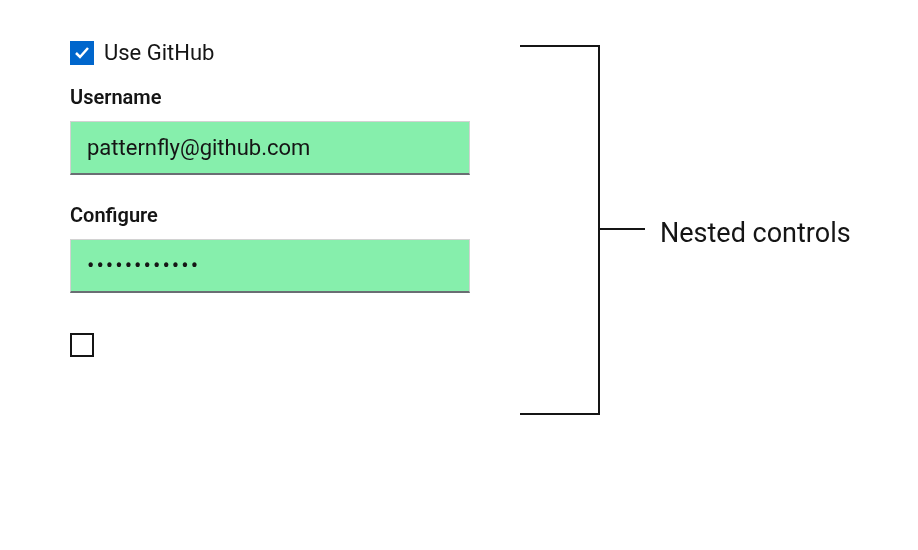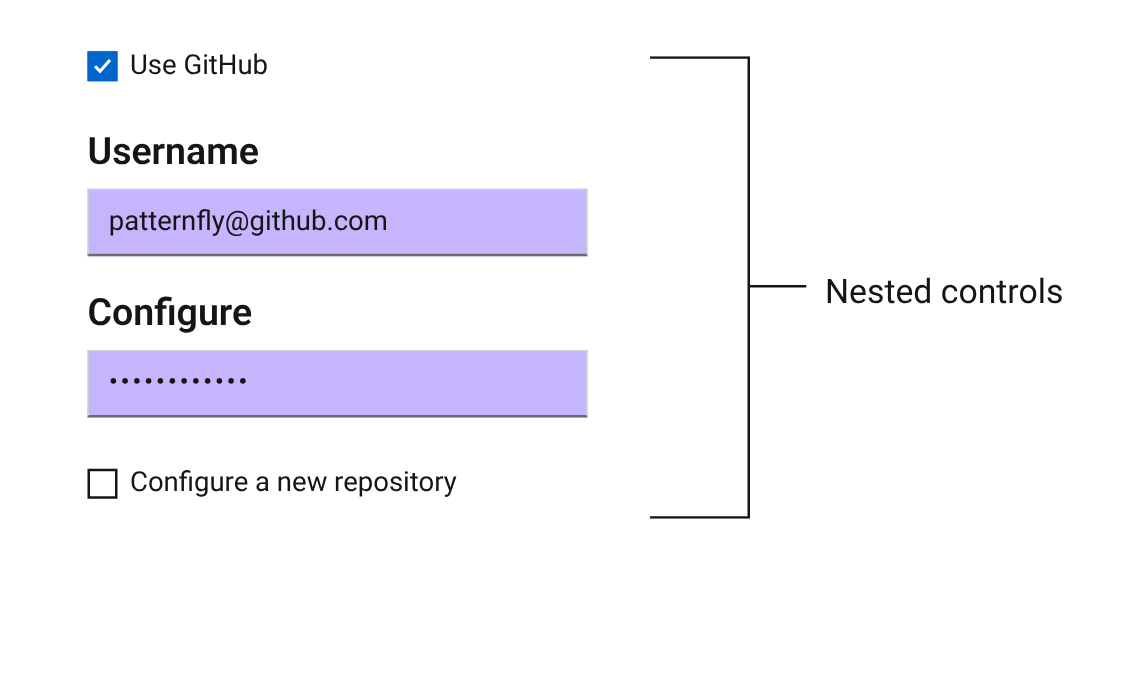--- a/index.html
+++ b/index.html
@@ -20,21 +20,21 @@
       position: absolute;
       left: 70px;
       top: 40px;
       width: 400px;
     }
     
     .checkbox-row {
       display: flex;
       align-items: center;
       gap: 10px;
-      margin-bottom: 39px;
+      margin-bottom: 20px;
     }
     
     .checkbox {
       width: 24px;
       height: 24px;
       border: 2px solid #151515;
       display: flex;
       align-items: center;
       justify-content: center;
       cursor: pointer;
@@ -55,36 +55,36 @@
       font-size: 22px;
       color: #151515;
       font-weight: 400;
     }
     
     .field-group {
       margin-bottom: 28px;
     }
     
     .field-label {
-      font-size: 30px;
+      font-size: 20px;
       font-weight: 600;
       color: #151515;
       display: block;
       margin-bottom: 12px;
     }
     
     .text-input {
       width: 100%;
       height: 54px;
       padding: 0 16px;
       font-size: 22px;
       color: #151515;
       border: 1px solid #d2d2d2;
       border-bottom: 2px solid #6a6e73;
-      background: #c4b5fd;
+      background: #86efac;
       font-family: inherit;
       outline: none;
     }
     
     .text-input[type="password"] {
       letter-spacing: 2px;
     }
     
     .checkbox-row-bottom {
       display: flex;
@@ -143,21 +143,20 @@
     <input type="text" class="text-input" value="patternfly@github.com" style="">
   </div>
 
   <div class="field-group">
     <label class="field-label">Configure</label>
     <input type="password" class="text-input" value="passwordword" style="">
   </div>
 
   <div class="checkbox-row-bottom">
     <div class="checkbox"></div>
-    <span class="checkbox-label">Configure a new repository</span>
   </div>
 
 </div>
 
 <div class="bracket">
   <svg class="bracket-svg" viewBox="0 0 80 370" preserveAspectRatio="none">
     <path d="M 0 1 L 79 1 L 79 184 M 79 184 L 79 369 L 0 369" stroke="#151515" stroke-width="2" fill="none"></path>
   </svg>
 </div>
 

